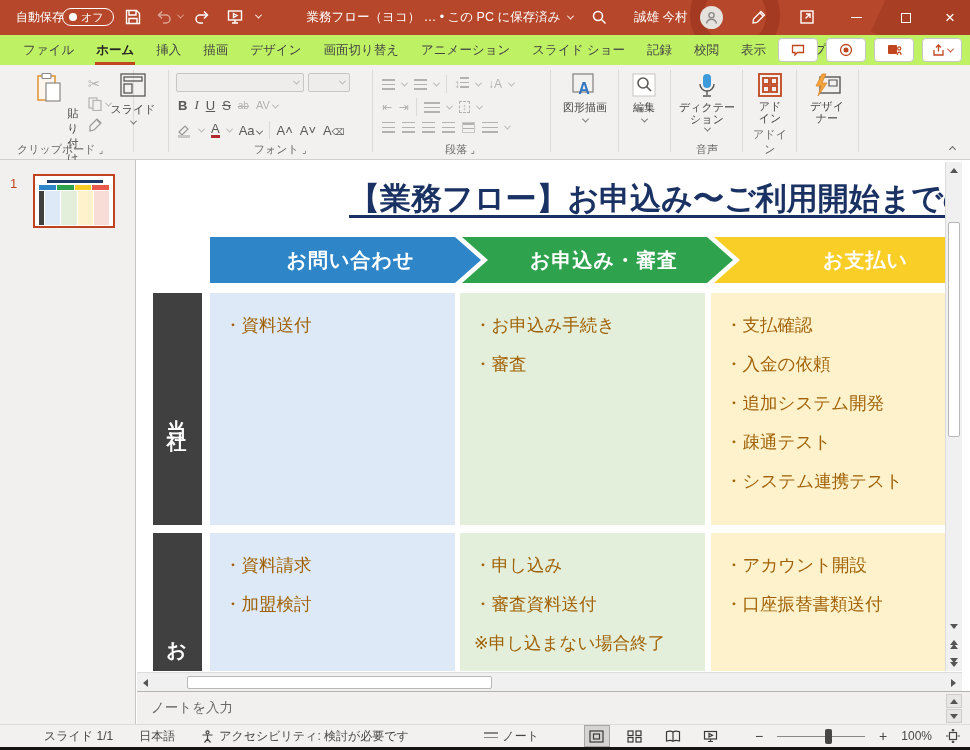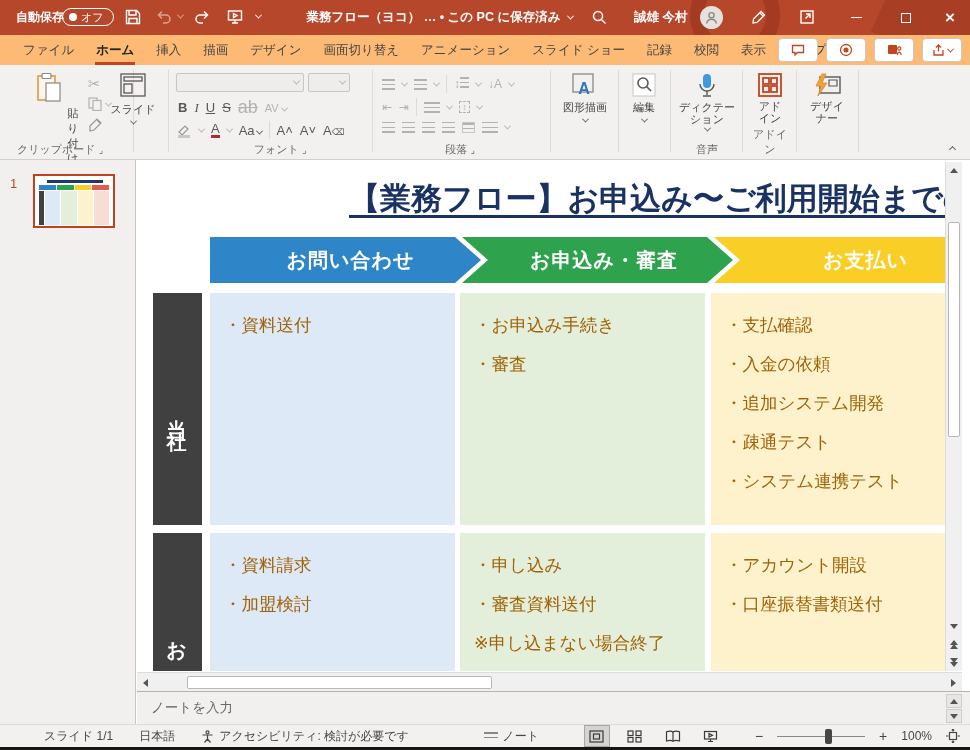--- a/index.html
+++ b/index.html
@@ -4,29 +4,29 @@
 <style>
   * { box-sizing: border-box; margin:0; padding:0; }
   html,body { width:970px; height:750px; overflow:hidden; }
   body { font-family:"Liberation Sans","DejaVu Sans",sans-serif; position:relative; background:#fff; font-size:12px; color:#3b3a39; }
   .abs { position:absolute; }
 
   
   .titlebar { left:0; top:0; width:970px; height:35px; background:#b7472a; color:#fff; overflow:hidden; }
   .tb-deco1 { left:690px; top:-30px; width:90px; height:90px; border:14px solid rgba(125,35,18,.35); border-radius:50%; }
   .tb-deco2 { left:880px; top:-10px; width:120px; height:70px; background:rgba(125,35,18,.25); transform:rotate(25deg); }
-  .tb-item { display:flex; align-items:center; justify-content:center; color:#fff;font-weight:bold; }
+  .tb-item { display:flex; align-items:center; justify-content:center; color:#fff; }
   .toggle-pill { left:62px; top:8px; width:52px; height:18px; border:1.5px solid #fff; border-radius:9px; display:flex; align-items:center; gap:4px; padding:0 6px; font-size:11px; }
   .toggle-dot { width:8px; height:8px; border-radius:50%; background:#fff; }
   .chev { display:inline-block; width:5px; height:5px; border-right:1.3px solid currentColor; border-bottom:1.3px solid currentColor; transform:rotate(45deg) translate(-1px,-1px); }
   .chev-up { transform:rotate(-135deg); }
   .win-btn { width:40px; height:35px; top:0; font-size:15px; }
 
   
-  .tabrow { left:0; top:35px; width:970px; height:30px; background:#fdba74; display:flex; align-items:stretch; padding-left:12px; }
+  .tabrow { left:0; top:35px; width:970px; height:30px; background:#bef264; display:flex; align-items:stretch; padding-left:12px; }
   .tab { padding:0 11px; display:flex; align-items:center; font-size:12.5px; color:#444; position:relative; white-space:nowrap; }
   .tab.active { color:#252423; font-weight:bold; }
   .tab.active::after { content:""; position:absolute; left:10px; right:10px; bottom:0; height:3px; background:#c0461f; }
   .tab-actions { position:absolute; right:8px; top:3px; display:flex; gap:8px; }
   .pill-btn { width:40px; height:24px; border:1px solid #c8c6c4; border-radius:4px; background:#fff; display:flex; align-items:center; justify-content:center; gap:3px; color:#c0461f; }
 
   
   .ribbon { left:0; top:65px; width:970px; height:95px; background:#f3f1ef; border-bottom:1px solid #d2d0ce; }
   .rdiv { top:5px; width:1px; height:82px; background:#dcd9d6; }
   .grp-label { position:absolute; bottom:2px; left:0; right:0; text-align:center; font-size:11px; color:#6a6865; }
@@ -243,21 +243,21 @@
       <span class="chev"></span>
     </div>
   <div class="abs ddbox" style="left:308px;top:8px;width:42px;">
       <span class="chev"></span>
     </div>
   <div class="mini-row" style="left:178px;top:32px;">
     <b style="color:#5a5856;font-size:13px;">B</b>
     <i style="color:#5a5856;font-size:13px;font-family:'Liberation Serif',serif;">I</i>
     <u style="color:#5a5856;font-size:13px;">U</u>
     <s style="color:#5a5856;font-size:13px;">S</s>
-    <s class="dis" style="font-size:18px;">ab</s>
+    <s class="dis" style="font-size:10px;">ab</s>
     <span class="dis" style="font-size:11px;"><span>AV</span> <span class="chev"></span></span>
   </div>
   <div class="mini-row" style="left:176px;top:56px;">
     <span>
         <svg width="16" height="15" viewBox="0 0 16 15">
           <path d="M3 9l6-6 3 3-6 6z" fill="none" stroke="#9a9896" stroke-width="1.2"></path>
           <rect x="2" y="12" width="12" height="3" fill="#c9c7c5"></rect>
         </svg>
       </span>
     <span class="chev dis"></span>

